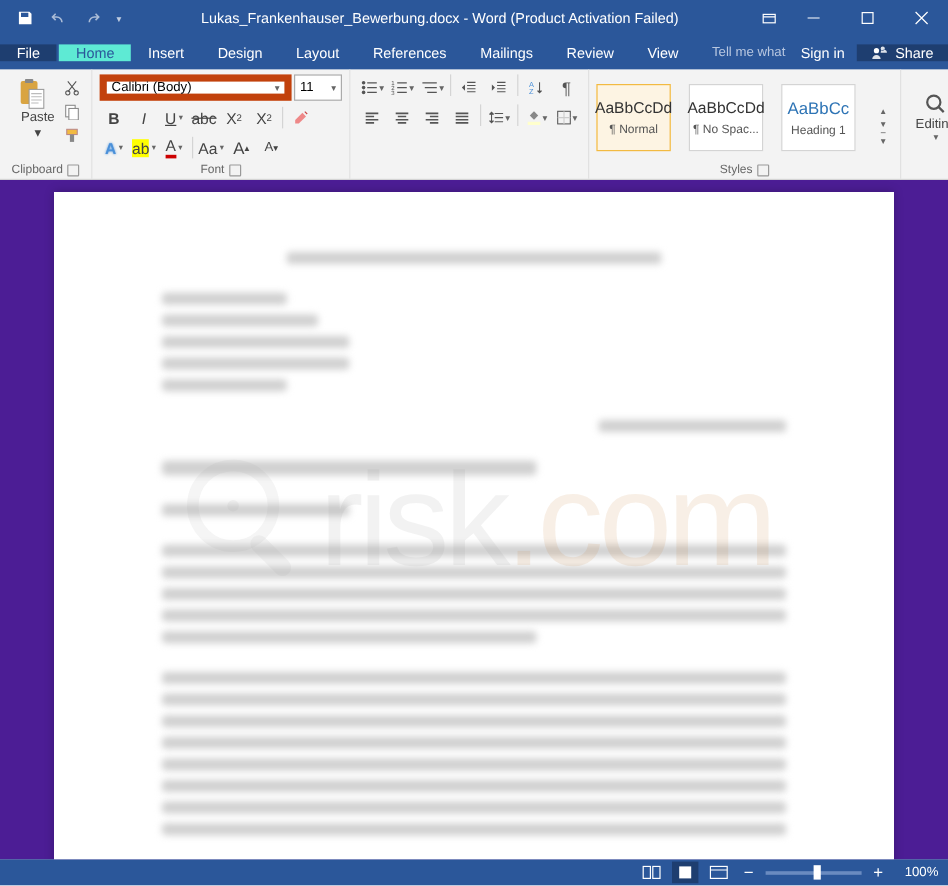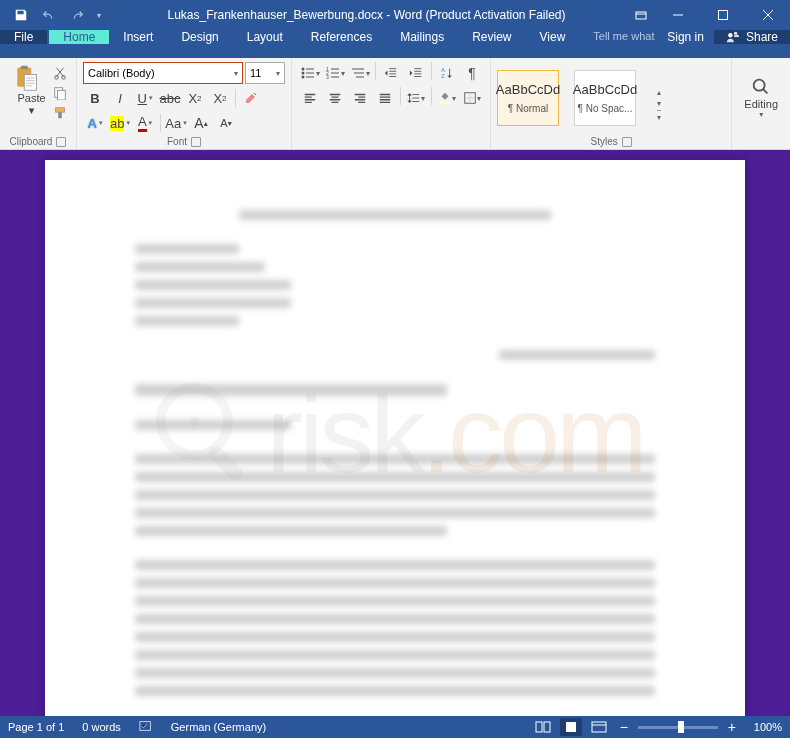--- a/index.html
+++ b/index.html
@@ -8,21 +8,21 @@
 .titlebar { height: 30px; background: #2b579a; display: flex; align-items: center; color: #fff; font-size: 12px; }
 .titlebar .qat { display: flex; align-items: center; gap: 2px; padding-left: 8px; }
 .titlebar .qat .qbtn { width: 26px; height: 26px; display: flex; align-items: center; justify-content: center; cursor: pointer; }
 .titlebar .qat .qbtn svg { width: 14px; height: 14px; }
 .titlebar .title { flex: 1; text-align: center; font-size: 12px; }
 .titlebar .winctrls { display: flex; }
 .titlebar .winctrls .wbtn { width: 45px; height: 30px; display: flex; align-items: center; justify-content: center; cursor: pointer; }
 .titlebar .winctrls .wbtn svg { width: 12px; height: 12px; }
 .titlebar .winctrls .restore-btn { width: 28px; }
 
-.tabbar { height: 28px; background: #2b579a; display: flex; align-items: flex-start; color: #fff; font-size: 12px; }
+.tabbar { height: 28px; background: #2b579a; display: flex; align-items: center; color: #fff; font-size: 12px; }
 .tabbar .tab { padding: 0 14px; display: flex; align-items: center; cursor: pointer; }
 .tabbar .tab.file { background: #1e3e70; margin-right: 2px; }
 .tabbar .tab.active { background: #5eead4; color: #2b579a; }
 .tabbar .tellme { flex: 1; display: flex; align-items: center; padding-left: 10px; color: #b8c7e0; font-size: 11px; overflow: hidden; white-space: nowrap; }
 .tabbar .signin { padding: 0 10px; display: flex; align-items: center; cursor: pointer; font-size: 12px; }
 .tabbar .share { background: #1e3e70; padding: 0 12px; display: flex; align-items: center; gap: 6px; cursor: pointer; }
 
 .ribbon { height: 92px; background: #f3f3f3; border-bottom: 1px solid #d4d4d4; display: flex; }
 .group { border-right: 1px solid #e1e1e1; display: flex; flex-direction: column; padding: 4px 6px 2px; }
 .group .gbody { flex: 1; display: flex; }
@@ -33,21 +33,21 @@
 .clip .gbody { align-items: flex-start; }
 .paste { display: flex; flex-direction: column; align-items: center; width: 40px; cursor: pointer; padding: 2px; }
 .paste svg { width: 28px; height: 28px; }
 .paste span { font-size: 11px; color: #444; margin-left: 11px; }
 .clip-side { display: flex; flex-direction: column; gap: 2px; padding-left: 4px; padding-top: 2px; }
 .clip-side .ic { width: 20px; height: 18px; display: flex; align-items: center; justify-content: center; cursor: pointer; }
 
 
 .font .gbody { flex-direction: column; gap: 3px; }
 .fontrow1 { display: flex; gap: 2px; }
-.fontname { width: 160px; height: 22px; border: 1px solid #c2410c; background: #fff; font-size: 11px; padding: 0 4px; display: flex; align-items: center; justify-content: space-between; cursor: pointer; }
+.fontname { width: 160px; height: 22px; border: 6px solid #c2410c; background: #fff; font-size: 11px; padding: 0 4px; display: flex; align-items: center; justify-content: space-between; cursor: pointer; }
 .fontsize { width: 40px; height: 22px; border: 1px solid #ababab; background: #fff; font-size: 11px; padding: 0 4px; display: flex; align-items: center; justify-content: space-between; cursor: pointer; }
 .fontrow2, .fontrow3 { display: flex; gap: 1px; align-items: center; }
 .fbtn { width: 24px; height: 22px; display: flex; align-items: center; justify-content: center; font-size: 13px; color: #444; cursor: pointer; border-radius: 2px; }
 .fbtn .caret { font-size: 7px; margin-left: 2px; color: #666; }
 .sep { width: 1px; height: 18px; background: #d4d4d4; margin: 0 2px; }
 
 
 .para .gbody { flex-direction: column; gap: 3px; }
 .pararow { display: flex; gap: 1px; }
 .pbtn { width: 24px; height: 22px; display: flex; align-items: center; justify-content: center; cursor: pointer; border-radius: 2px; }
@@ -373,20 +373,24 @@
   <div class="group styles" style="flex:1">
     <div class="gbody">
       <div class="stylebox active">
         <div class="preview">AaBbCcDd</div>
         <div class="sname">¶ Normal</div>
       </div>
       <div class="stylebox">
         <div class="preview">AaBbCcDd</div>
         <div class="sname">¶ No Spac...</div>
       </div>
+      <div class="stylebox h1">
+        <div class="preview">AaBbCc</div>
+        <div class="sname">Heading 1</div>
+      </div>
       <div class="stylemore">
         <span class="caret-down">▴</span>
           <span class="caret-down">▾</span>
           <span class="caret-down" style="border-top:1px solid #999;padding-top:2px">▾</span>
       </div>
     </div>
     <div class="glabel">
         <span>Styles</span>
         <span class="launcher"></span>
       </div>
@@ -451,29 +455,20 @@
         <circle cx="40" cy="40" r="28" fill="none" stroke="rgba(150,150,150,0.2)" stroke-width="8"></circle>
         <rect x="58" y="58" width="35" height="12" rx="6" transform="rotate(45 58 58)" fill="rgba(150,150,150,0.2)"></rect>
         <circle cx="40" cy="40" r="4" fill="rgba(150,150,150,0.2)"></circle>
       </svg>
     <span>risk</span>
       <span class="wm2">.com</span>
   </div>
 </div>
 
 <div class="statusbar">
-  <div class="left">
-    <span>Page 1 of 1</span>
-    <span>0 words</span>
-    <span><svg width="14" height="14" viewBox="0 0 16 16">
-          <rect x="1" y="3" width="12" height="10" fill="none" stroke="#fff" opacity=".8"></rect>
-          <path stroke="#fff" d="M3 8l2 2 4-4" opacity=".8"></path>
-        </svg></span>
-    <span>German (Germany)</span>
-  </div>
   <div class="right">
     <div class="viewbtn">
         <svg width="16" height="12" viewBox="0 0 16 12">
           <rect x="1" y="1" width="6" height="10" fill="none" stroke="#fff"></rect>
           <rect x="9" y="1" width="6" height="10" fill="none" stroke="#fff"></rect>
         </svg>
       </div>
     <div class="viewbtn active">
         <svg width="16" height="12" viewBox="0 0 16 12">
           <rect x="3" y="1" width="10" height="10" fill="#fff"></rect>

